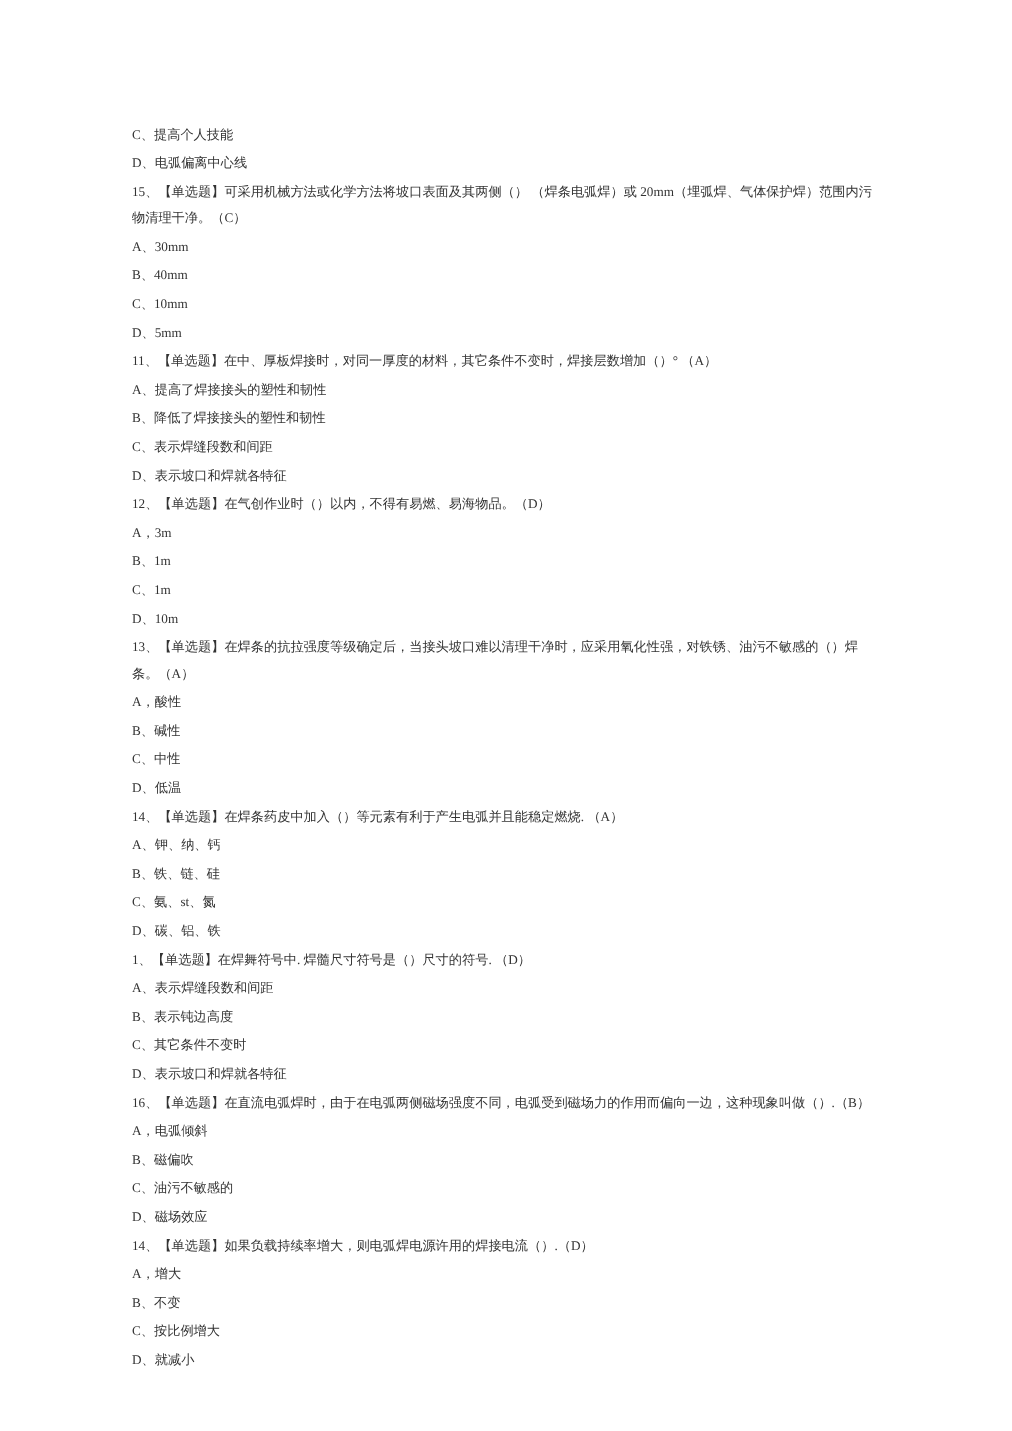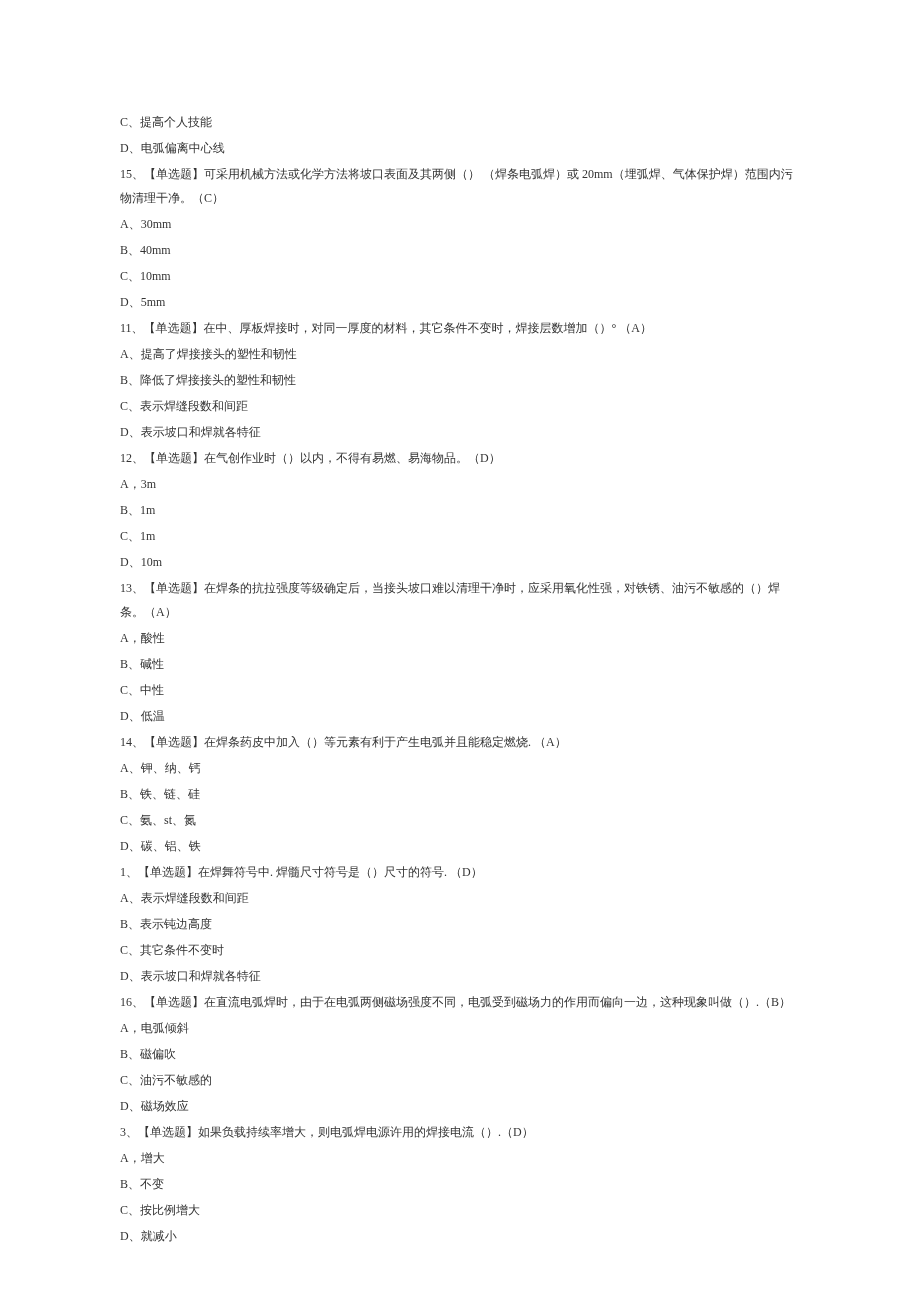--- a/index.html
+++ b/index.html
@@ -48,17 +48,17 @@
 <div class="line">1、【单选题】在焊舞符号中. 焊髓尺寸符号是（）尺寸的符号. （D）</div>
 <div class="line">A、表示焊缝段数和间距</div>
 <div class="line">B、表示钝边高度</div>
 <div class="line">C、其它条件不变时</div>
 <div class="line">D、表示坡口和焊就各特征</div>
 <div class="line">16、【单选题】在直流电弧焊时，由于在电弧两侧磁场强度不同，电弧受到磁场力的作用而偏向一边，这种现象叫做（）.（B）</div>
 <div class="line">A，电弧倾斜</div>
 <div class="line">B、磁偏吹</div>
 <div class="line">C、油污不敏感的</div>
 <div class="line">D、磁场效应</div>
-<div class="line">3、【单选题】如果负载持续率增大，则电弧焊电源许用的焊接电流（）.（D）</div>
+<div class="line">14、【单选题】如果负载持续率增大，则电弧焊电源许用的焊接电流（）.（D）</div>
 <div class="line">A，增大</div>
 <div class="line">B、不变</div>
 <div class="line">C、按比例增大</div>
 <div class="line">D、就减小</div>
 
 </body></html>

